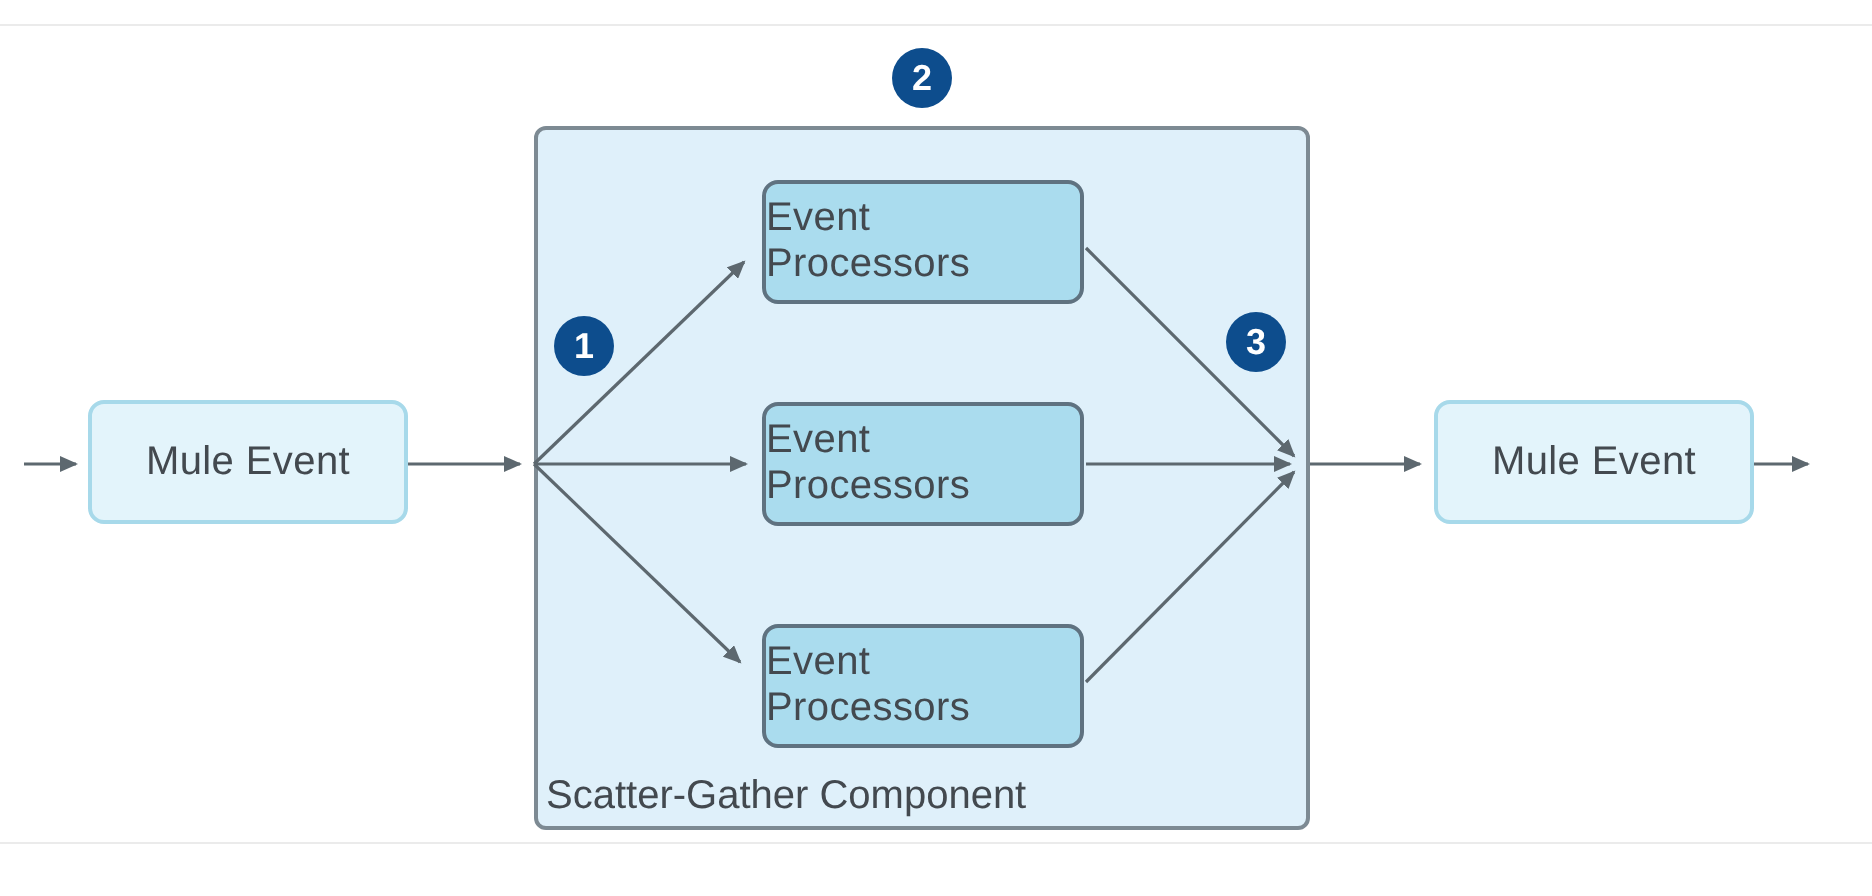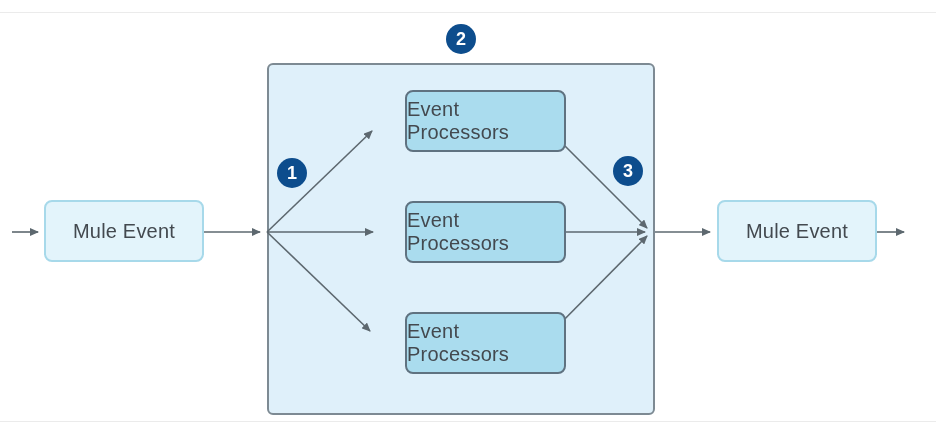--- a/index.html
+++ b/index.html
@@ -17,21 +17,21 @@
     position:absolute;display:flex;align-items:center;justify-content:center;
     box-sizing:border-box;font-size:20px;color:var(--label-text);
     letter-spacing:0.2px;
   }
   .event-box{
     width:160px;height:62px;border-radius:8px;
     background:var(--event-fill);border:2px solid var(--event-border);text-align:right;
   }
   .processor-box{
     width:161px;height:62px;border-radius:8px;
-    background:var(--processor-fill);border:2px solid var(--processor-border);margin-left:24px;
+    background:var(--processor-fill);border:2px solid var(--processor-border);
   }
   .container-box{
     position:absolute;left:267px;top:63px;width:388px;height:352px;
     box-sizing:border-box;border-radius:6px;
     background:var(--container-fill);border:2px solid var(--container-border);
   }
   .container-label{
     position:absolute;left:273px;top:387px;font-size:20px;color:var(--label-text);
     font-family:"Liberation Sans", sans-serif;white-space:nowrap;
   }
@@ -86,18 +86,19 @@
   </div>
 
   <div class="node processor-box" style="left:381px;top:312px;">
     <span>Event Processors</span>
   </div>
 
   <div class="node event-box" style="left:717px;top:200px;">
     <span>Mule Event</span>
   </div>
 
+  <div class="container-label">Scatter-Gather Component</div>
 
   <div class="badge badge-1">1</div>
   <div class="badge badge-2">2</div>
   <div class="badge badge-3">3</div>
 
 </div>
 
 </body></html>

